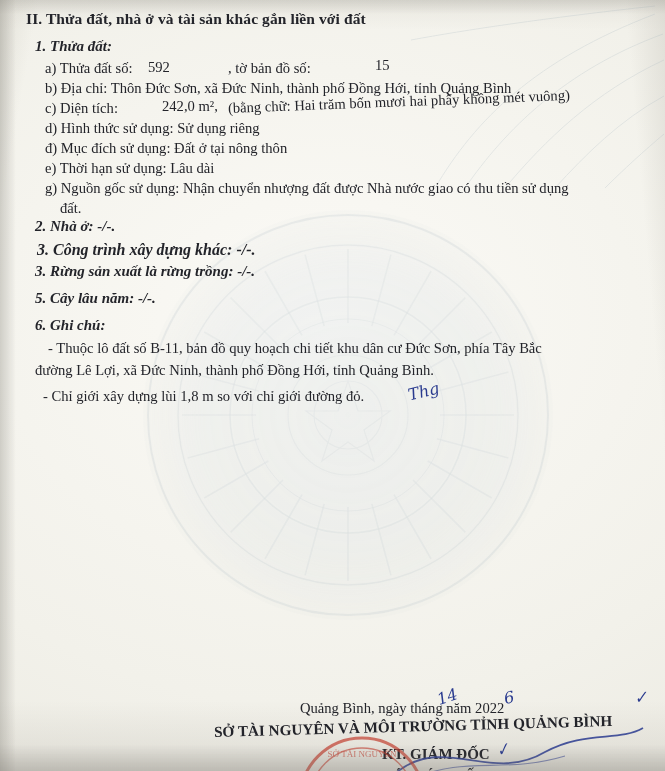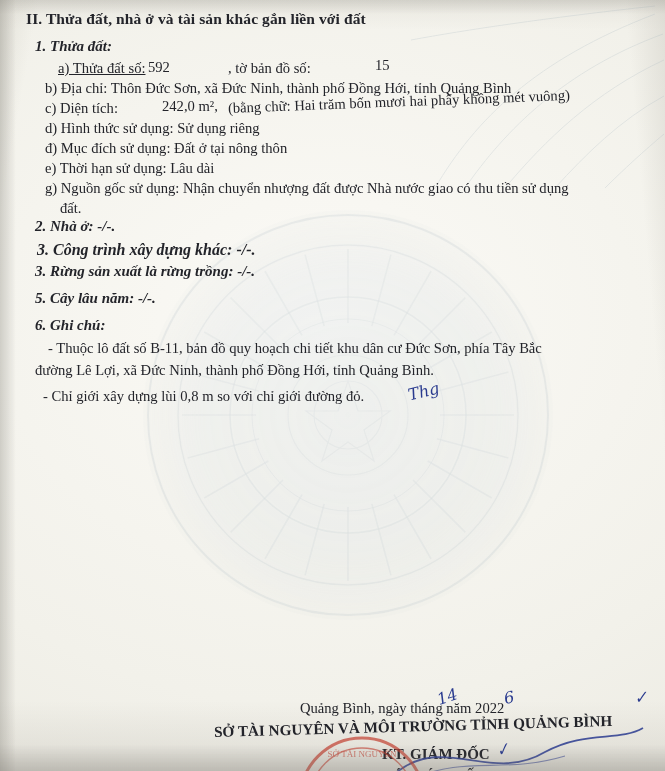--- a/index.html
+++ b/index.html
@@ -81,21 +81,21 @@
     top: 10px;
     font-size: 15.5px;
     letter-spacing: 0.1px;
   }
 
   
   #sec1-title { left: 35px; top: 38px; font-size: 15px; }
 
   .row { font-size: 14.6px; }
 
-  #r-a       { left: 58px; top: 60px; text-decoration: underline; }
+  #r-a       { left: 45px; top: 60px; }
   #r-a-val   { left: 148px; top: 59px; }
   #r-a-mid   { left: 228px; top: 60px; }
   #r-a-val2  { left: 375px; top: 57px; }
 
   #r-b       { left: 45px; top: 80px; }
   #r-c       { left: 45px; top: 100px; text-align: right; }
   #r-c-val   { left: 162px; top: 98px; }
   #r-c-rest  { left: 228px; top: 100px; transform: rotate(-2.2deg); transform-origin: left center; }
   #r-d       { left: 45px; top: 120px; }
   #r-dd      { left: 45px; top: 140px; }
@@ -295,21 +295,21 @@
     <div class="txt row" id="r-g2">đất.</div>
 
     <div class="txt bi" id="sec2">2. Nhà ở:  -/-.</div>
     <div class="txt bi" id="sec3">3. Công trình xây dựng khác: -/-.</div>
     <div class="txt bi" id="sec4">3. Rừng sản xuất là rừng trồng: -/-.</div>
     <div class="txt bi" id="sec5">5. Cây lâu năm:  -/-.</div>
     <div class="txt bi" id="sec6">6. Ghi chú:</div>
 
     <div class="txt" id="note1">- Thuộc lô đất số B-11, bản đồ quy hoạch chi tiết khu dân cư Đức Sơn, phía Tây Bắc</div>
     <div class="txt" id="note1b">đường Lê Lợi, xã Đức Ninh, thành phố Đồng Hới, tỉnh Quảng Bình.</div>
-    <div class="txt" id="note2">- Chỉ giới xây dựng lùi 0,8 m so với chỉ giới đường đỏ.</div>
+    <div class="txt" id="note2">- Chỉ giới xây dựng lùi 1,8 m so với chỉ giới đường đỏ.</div>
 
     <div class="txt" id="sig-place">Quảng Bình, ngày         tháng        năm 2022</div>
     <div class="txt" id="sig-dept">SỞ TÀI NGUYÊN VÀ MÔI TRƯỜNG TỈNH QUẢNG BÌNH</div>
     <div class="txt" id="sig-kt">KT. GIÁM ĐỐC</div>
     <div class="txt" id="sig-pgd">PHÓ GIÁM ĐỐC</div>
 
     <div class="hand" id="hw-mark">Thg</div>
     <div class="hand" id="hw-day">14</div>
     <div class="hand" id="hw-month">6</div>
     <div class="hand" id="hw-year">✓</div>

